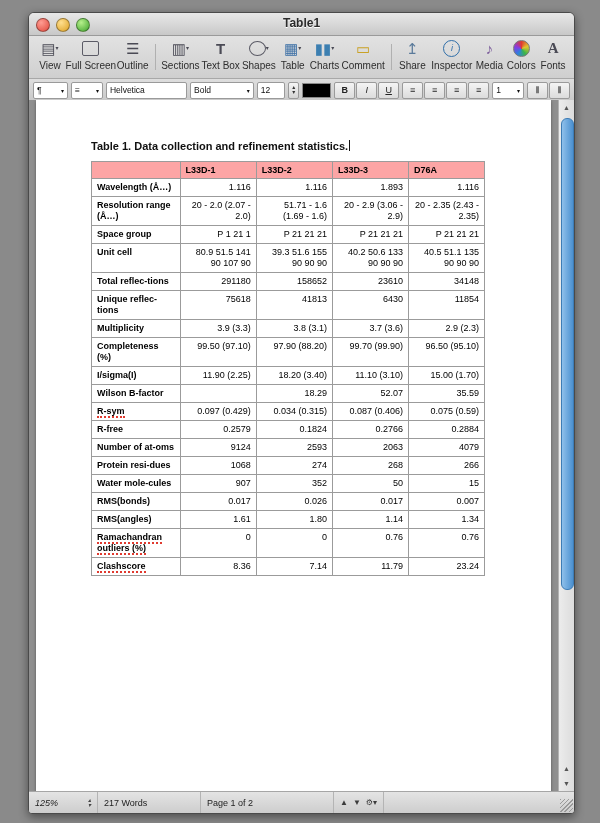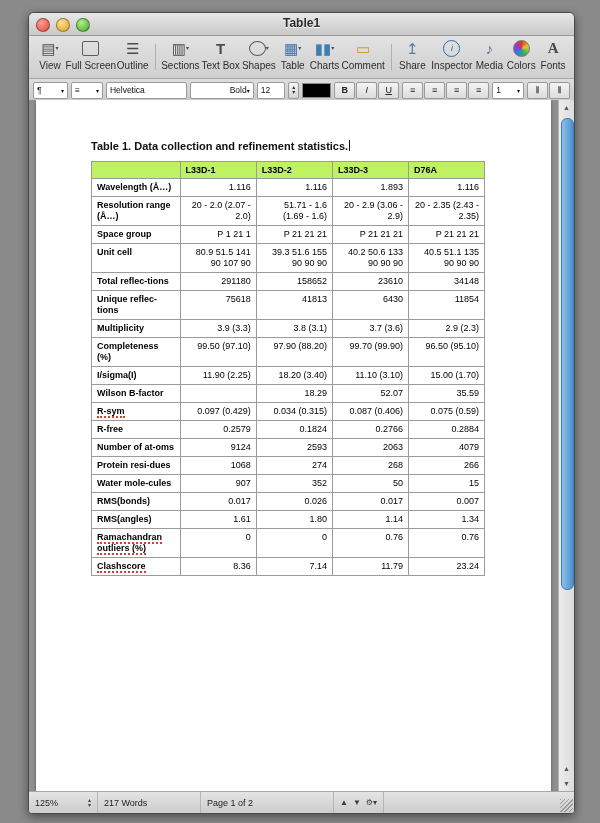--- a/index.html
+++ b/index.html
@@ -56,41 +56,41 @@
   .page{position:absolute;left:7px;top:0;width:515px;height:720px;background:#fff;
         box-shadow:0 1px 3px rgba(0,0,0,.4);}
   .page-inner{padding:40px 24px 0 55px;}
 
   .cap{font-size:11px;font-weight:bold;color:#111;margin-bottom:9px;}
   .cap .caret{display:inline-block;width:1px;height:11px;background:#111;
               vertical-align:-1px;margin-left:1px;}
 
   table.stats{border-collapse:collapse;width:394px;font-size:9px;color:#000;}
   table.stats td,table.stats th{border:1px solid #9b9b9b;padding:3px 5px;vertical-align:top;}
-  table.stats th{font-weight:bold;text-align:left;background:#bef264;font-size:9px;}
+  table.stats th{font-weight:bold;text-align:left;background:#fca5a5;font-size:9px;}
   td.lbl{font-weight:bold;width:82px;line-height:11px;margin-left:44px;}
   td.val{text-align:right;width:78px;line-height:11px;}
   .hdr-blank{width:82px;}
   .spell{border-bottom:2px dotted #e03a2f;padding-bottom:0;}
 
   
   .vscroll{position:absolute;right:0;top:87px;bottom:22px;width:15px;
            background:linear-gradient(90deg,#ececec,#dcdcdc);border-left:1px solid #b2b2b2;}
   .vthumb{position:absolute;left:2px;top:18px;width:11px;height:470px;border-radius:6px;
           background:linear-gradient(90deg,#8fc0ea,#4b90d0);border:1px solid #3d7cb5;}
   .arrow{position:absolute;left:0;width:15px;height:15px;display:flex;align-items:center;
          justify-content:center;font-size:7px;color:#555;}
 
   
   .statusbar{position:absolute;left:0;right:0;bottom:0;height:21px;
              background:linear-gradient(#e4e4e4,#cdcdcd);border-top:1px solid #a6a6a6;
              display:flex;align-items:center;font-size:9px;color:#222;}
   .sb-cell{height:21px;display:flex;align-items:center;padding:0 6px;
            border-right:1px solid #b4b4b4;}
-  .sb-zoom{width:56px;justify-content:space-between;}
+  .sb-zoom{width:56px;justify-content:space-between;font-style:italic;}
   .sb-steps{font-size:6px;line-height:5px;display:flex;flex-direction:column;color:#444;}
   .sb-nav{display:flex;align-items:center;gap:5px;color:#3b3b3b;font-size:8px;}
   .grip{position:absolute;right:1px;bottom:1px;width:13px;height:13px;
         background:repeating-linear-gradient(135deg,#9a9a9a 0 1px,transparent 1px 3px);}
 </style>
 </head>
 <body>
 
 <div class="window">
 
@@ -179,21 +179,21 @@
       <span>¶</span>
         <span style="font-size:6px;">▾</span>
     </div>
     <div class="fb-box" style="width:30px;justify-content:space-between;">
       <span>≡</span>
         <span style="font-size:6px;">▾</span>
     </div>
     <div class="fb-box" style="width:92px;">
       <span>Helvetica</span>
     </div>
-    <div class="fb-box" style="width:70px;justify-content:flex-end;">
+    <div class="fb-box" style="width:70px;justify-content:space-between;">
       <span>Bold</span>
         <span style="font-size:6px;">▾</span>
     </div>
     <div class="fb-box" style="width:26px;">
       <span>12</span>
     </div>
     <div class="fb-step">
         <span>▴</span>
         <span>▾</span>
       </div>

